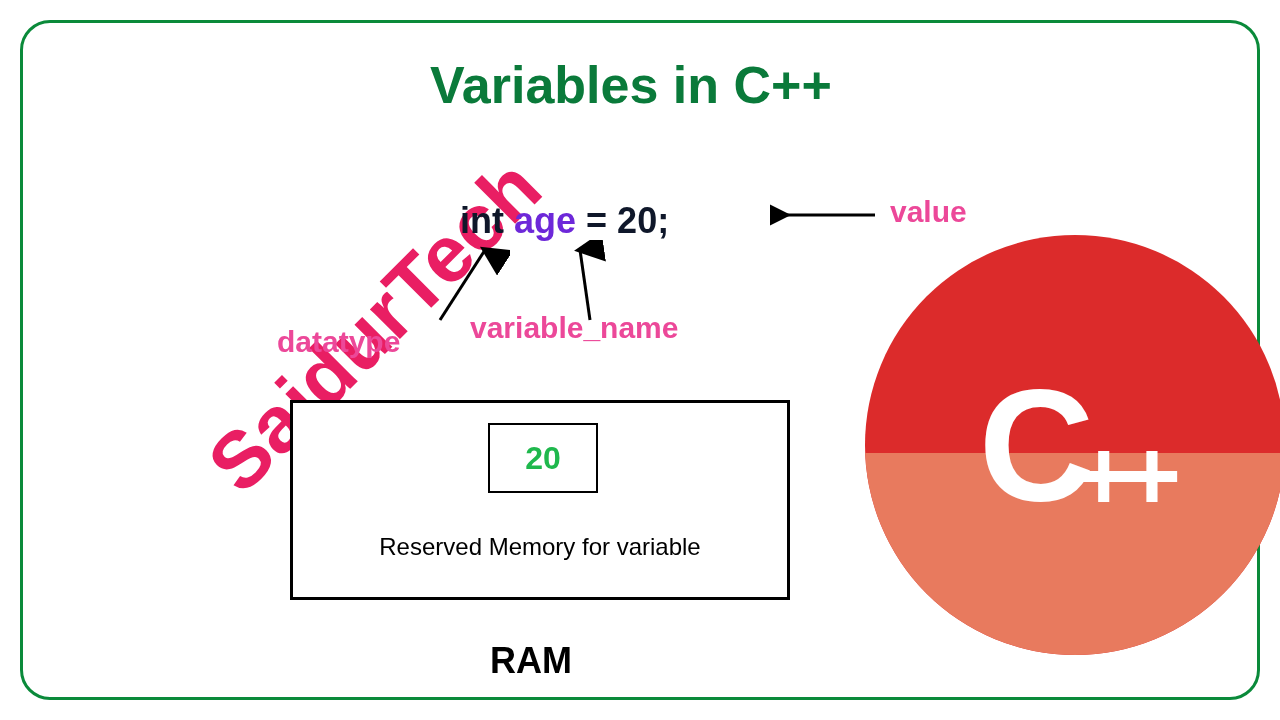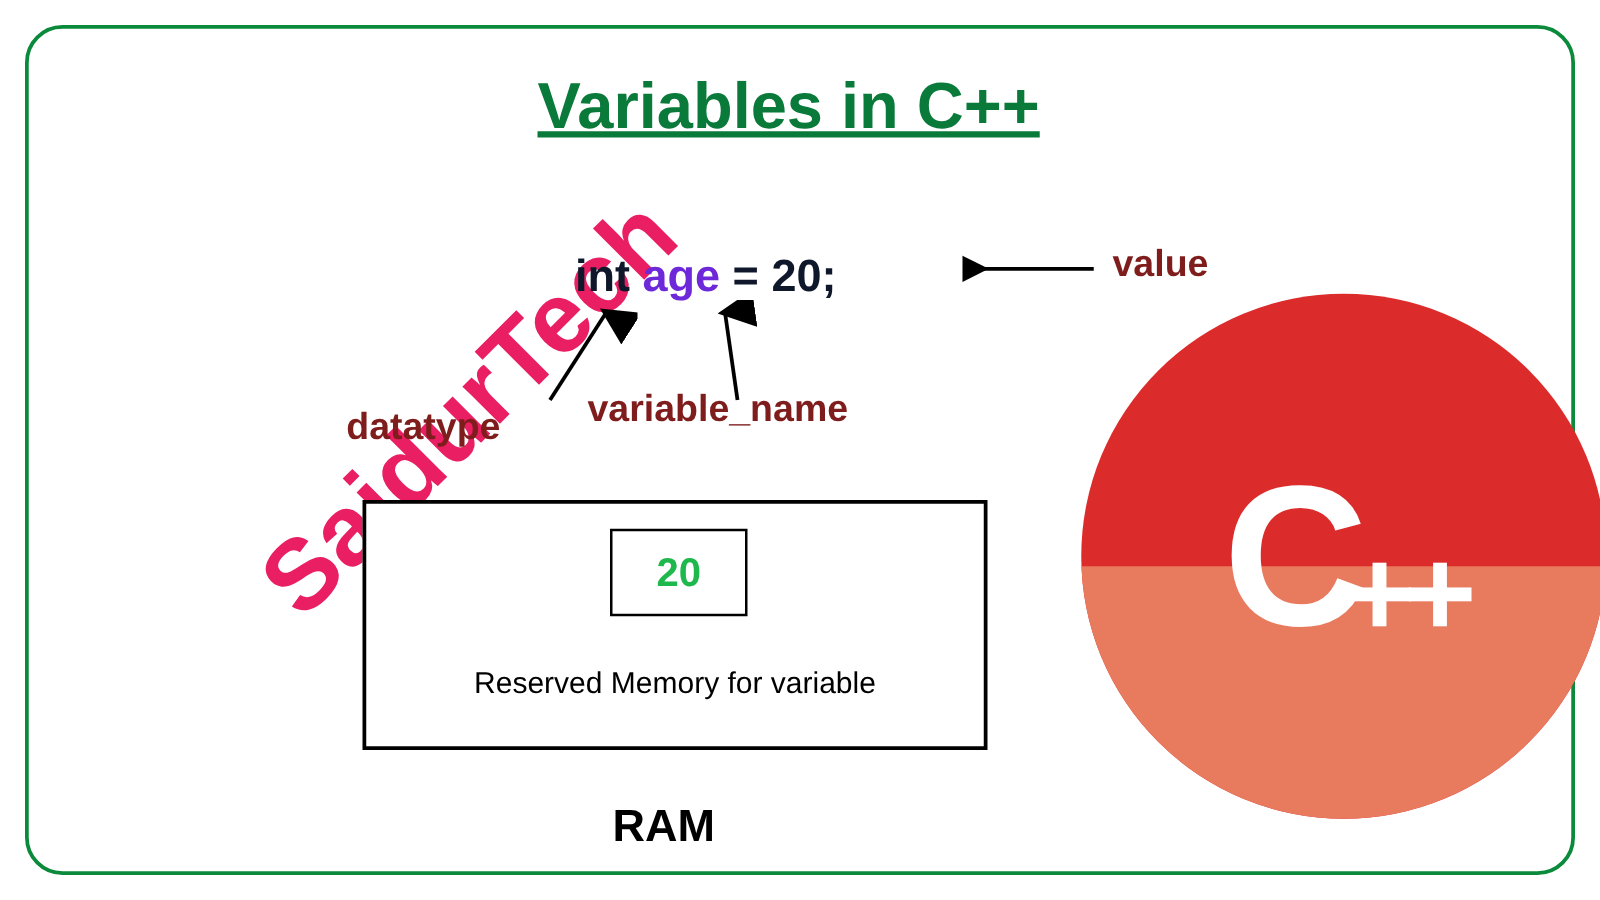--- a/index.html
+++ b/index.html
@@ -32,37 +32,36 @@
     transform-origin: center center;
     white-space: nowrap;
   }
   .title {
     position: absolute;
     top: 55px;
     left: 430px;
     font-size: 52px;
     font-weight: bold;
     color: #0a7a3a;
-    text-decoration: underline;
   }
   .code-line {
     position: absolute;
     top: 200px;
     left: 460px;
     font-size: 36px;
     font-weight: bold;
     font-family: Arial, sans-serif;
   }
   .code-green { color: #0f172a; }
   .code-dark { color: #6d28d9; }
   .label {
     position: absolute;
     font-size: 30px;
     font-weight: bold;
-    color: #7f1d1d;
+    color: #ec4899;
   }
   .label-datatype { top: 325px; left: 240px; margin-left: 37px; }
   .label-varname { top: 311px; left: 470px; }
   .label-value { top: 195px; left: 890px; }
   .arrow { position: absolute; }
   .mem-box {
     position: absolute;
     top: 400px;
     left: 290px;
     width: 500px;

